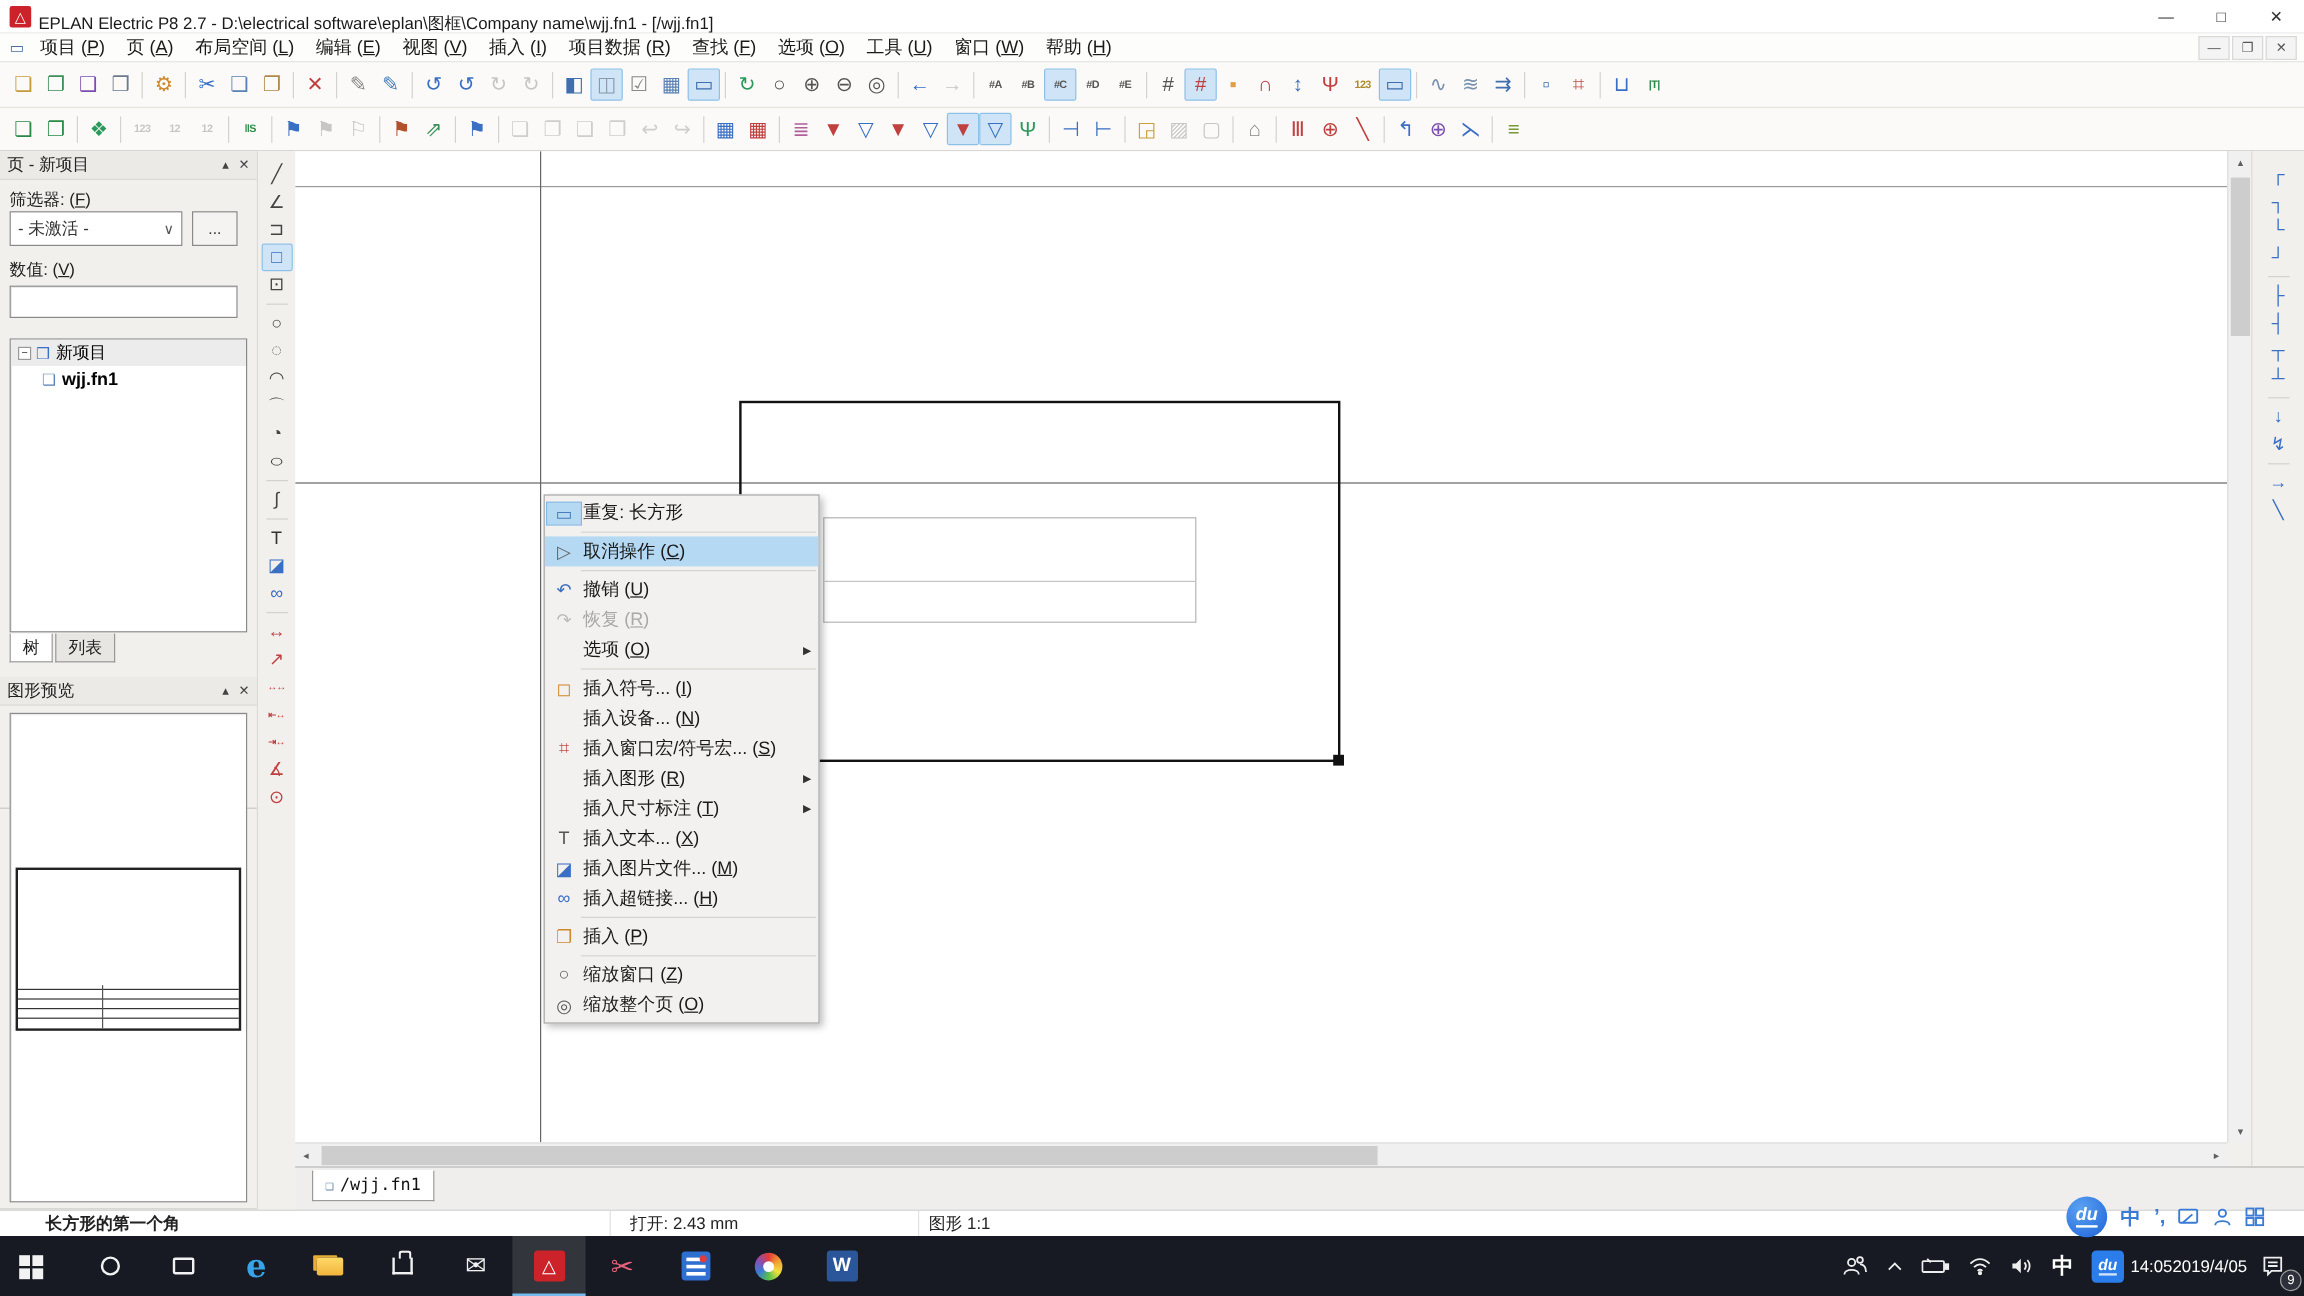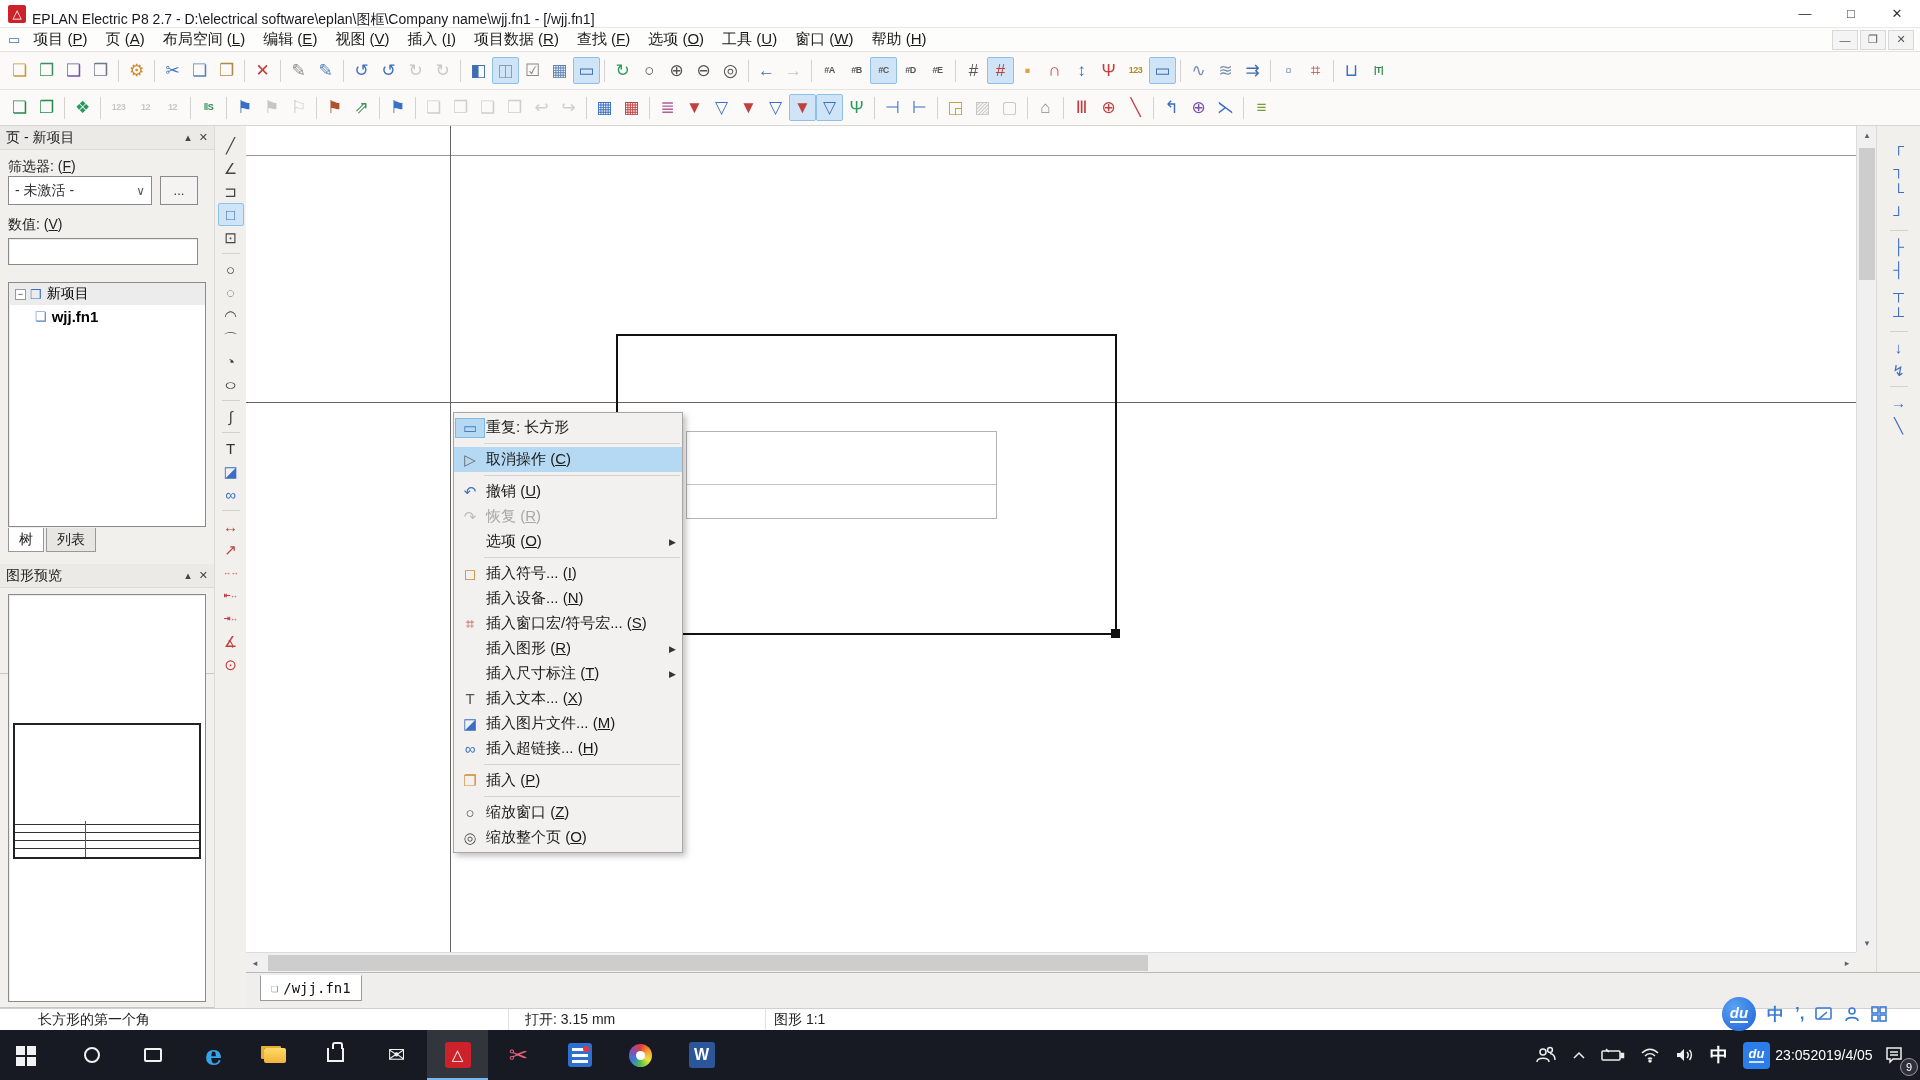--- a/index.html
+++ b/index.html
@@ -103,21 +103,21 @@
 
   
   .tabrow { position:absolute; left:246px; top:972px; width:1674px; height:36px; background:#f0eeec; border-top:1px solid #b8b8b8; display:flex; align-items:flex-start; padding:2px 0 0 14px; }
   .sheet-tab { height:26px; background:#fff; border:1px solid #9a9a9a; border-top-color:#fff; display:flex; align-items:center; gap:5px; padding:0 10px; font-family:"DejaVu Sans Mono",monospace; font-size:14px; color:#111; }
   .sheet-tab .gl { color:#6a87a8; font-size:12px; }
 
   
   .statusbar { position:absolute; left:0; top:1008px; width:1920px; height:22px; background:#fff; border-top:1px solid #d0d0d0; display:flex; font-size:14px; color:#222; align-items:center; }
   .sb-cell { height:100%; display:flex; align-items:center; border-right:1px solid #e2e2e2; }
   .sb1 { width:918px; padding-left:6px; }
-  .sb2 { width:509px; padding-left:38px; }
+  .sb2 { width:509px; padding-left:38px;font-weight:bold; }
   .sb3 { width:257px; padding-left:16px; }
   .sb4 { flex:1; padding-left:8px; border-right:none; }
 
   
   .imebar { position:absolute; left:1722px; top:995px; height:38px; display:flex; align-items:center; gap:11px; z-index:30; }
   .du-circle { width:34px; height:34px; border-radius:50%; background:radial-gradient(circle at 35% 30%,#5aa2f2,#1e62d8); color:#fff; font-weight:bold; font-style:italic; font-size:15px; display:flex; align-items:center; justify-content:center; }
   .du-circle span { border-bottom:2px solid #fff; line-height:1.1; }
   .ime-it { color:#3a7bd5; font-size:17px; font-weight:bold; display:flex; align-items:center; }
   .ime-it svg { stroke:#3a7bd5; fill:none; stroke-width:1.6; }
 
@@ -792,21 +792,21 @@
 
   <div class="tabrow">
     <div class="sheet-tab">
       <span class="gl">❏</span>
       <span>/wjj.fn1</span>
     </div>
   </div>
 
   <div class="statusbar">
     <div class="sb-cell sb2">长方形的第一个角</div>
-    <div class="sb-cell sb3">打开: 3.15 mm</div>
+    <div class="sb-cell sb3">打开: 2.43 mm</div>
     <div class="sb-cell sb4">图形 1:1</div>
   </div>
 
   <div class="imebar">
     <div class="du-circle">
         <span>du</span>
       </div>
     <div class="ime-it">中</div>
     <div class="ime-it">’,</div>
     <div class="ime-it">
@@ -906,21 +906,21 @@
             <path d="M14.5,3 C17,5.8 17,10.2 14.5,13"></path>
           </svg>
       </div>
       <div class="tray-it tray-zh">中</div>
       <div class="tray-it">
         <div class="du-badge">
             <span>du</span>
           </div>
       </div>
       <div class="tray-it tray-clock">
-        <div>23:05</div>
+        <div>14:05</div>
         <div>2019/4/05</div>
       </div>
       <div class="tray-it" style="width:42px;">
         <svg width="20" height="18" viewBox="0 0 20 18">
             <path d="M2,2 h14 v11 h-8 l-3,3 v-3 h-3 z"></path>
             <line x1="5" y1="6" x2="13" y2="6"></line>
             <line x1="5" y1="9" x2="13" y2="9"></line>
           </svg>
         <div class="notif-badge">9</div>
       </div>

